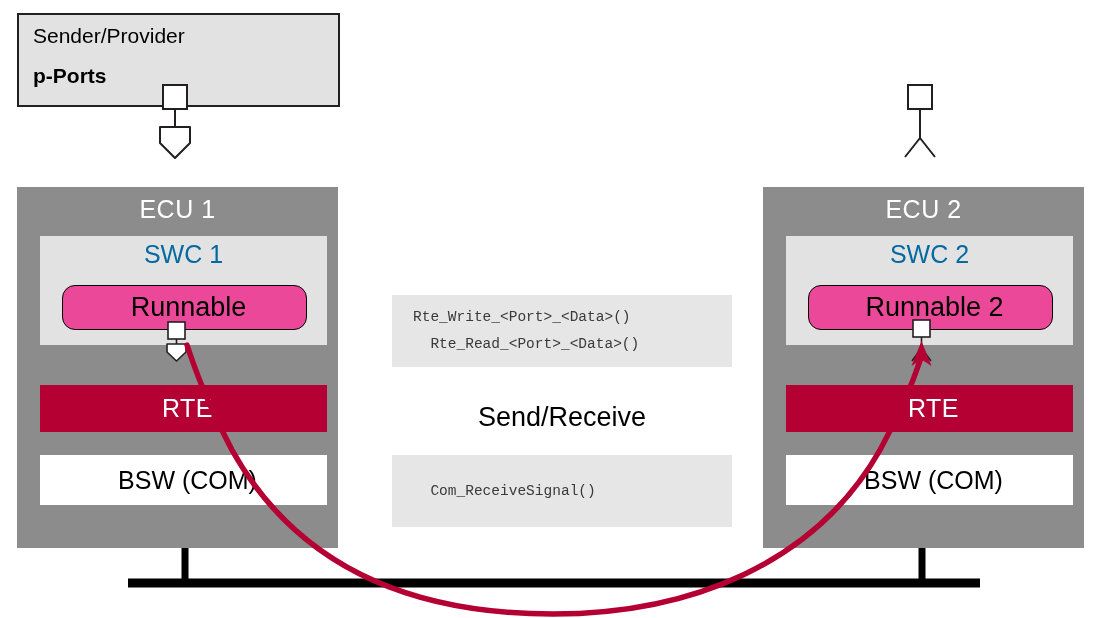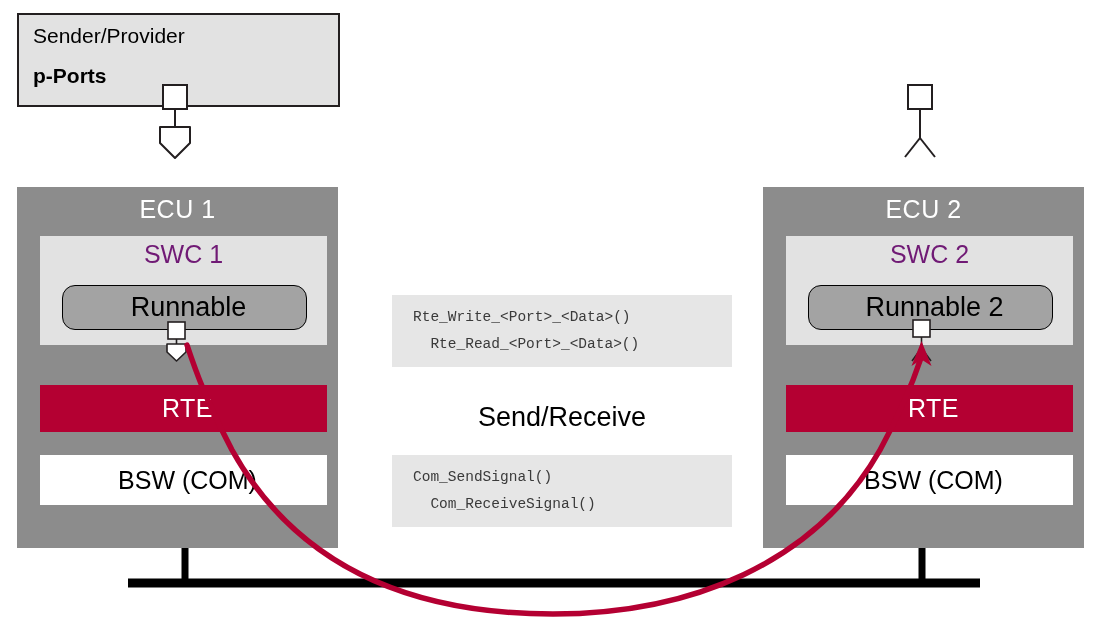--- a/index.html
+++ b/index.html
@@ -29,24 +29,24 @@
   }
   .ecu-title{
     position:absolute;left:0;right:0;top:8px;text-align:center;
     font-size:25px;color:#ffffff;letter-spacing:.5px;white-space:nowrap;
   }
   .swc{
     background:#E2E2E2;
   }
   .swc-title{
     position:absolute;left:0;right:0;top:4px;text-align:center;
-    font-size:25px;color:#701a75;white-space:nowrap;
+    font-size:25px;color:#0369a1;white-space:nowrap;
   }
   .runnable{
-    background:#a3a3a3;border:1.6px solid #000;border-radius:13px;
+    background:#ec4899;border:1.6px solid #000;border-radius:13px;
     display:flex;align-items:center;justify-content:center;
     font-size:27px;color:#000;white-space:nowrap;
   }
   .rte{
     background:#B40032;
     display:flex;align-items:center;justify-content:center;
     font-size:25px;color:#ffffff;white-space:nowrap;letter-spacing:.5px;
   }
   .bsw{
     background:#ffffff;
@@ -117,21 +117,20 @@
   </div>
 
   <div class="box code-box" style="left:392px;top:295px;width:340px;height:72px;">
     <div class="code-line">Rte_Write_&lt;Port&gt;_&lt;Data&gt;()</div>
     <div class="code-line">  Rte_Read_&lt;Port&gt;_&lt;Data&gt;()</div>
   </div>
 
   <div class="sr-title" style="left:392px;top:402px;width:340px;">Send/Receive</div>
 
   <div class="box code-box" style="left:392px;top:455px;width:340px;height:72px;">
-    <div class="code-line">Com_SendSignal()</div>
     <div class="code-line">  Com_ReceiveSignal()</div>
   </div>
 
   <svg id="overlay" viewBox="0 0 1101 618" xmlns="http://www.w3.org/2000/svg">
 
     <g>
       <rect x="163" y="85" width="24" height="24" fill="#ffffff" stroke="#231f20" stroke-width="2"></rect>
       <line x1="175" y1="109" x2="175" y2="127" stroke="#231f20" stroke-width="2"></line>
       <path d="M160 127 H190 V143 L175 158 L160 143 Z" fill="#ffffff" stroke="#231f20" stroke-width="2" stroke-linejoin="round"></path>
     </g>

